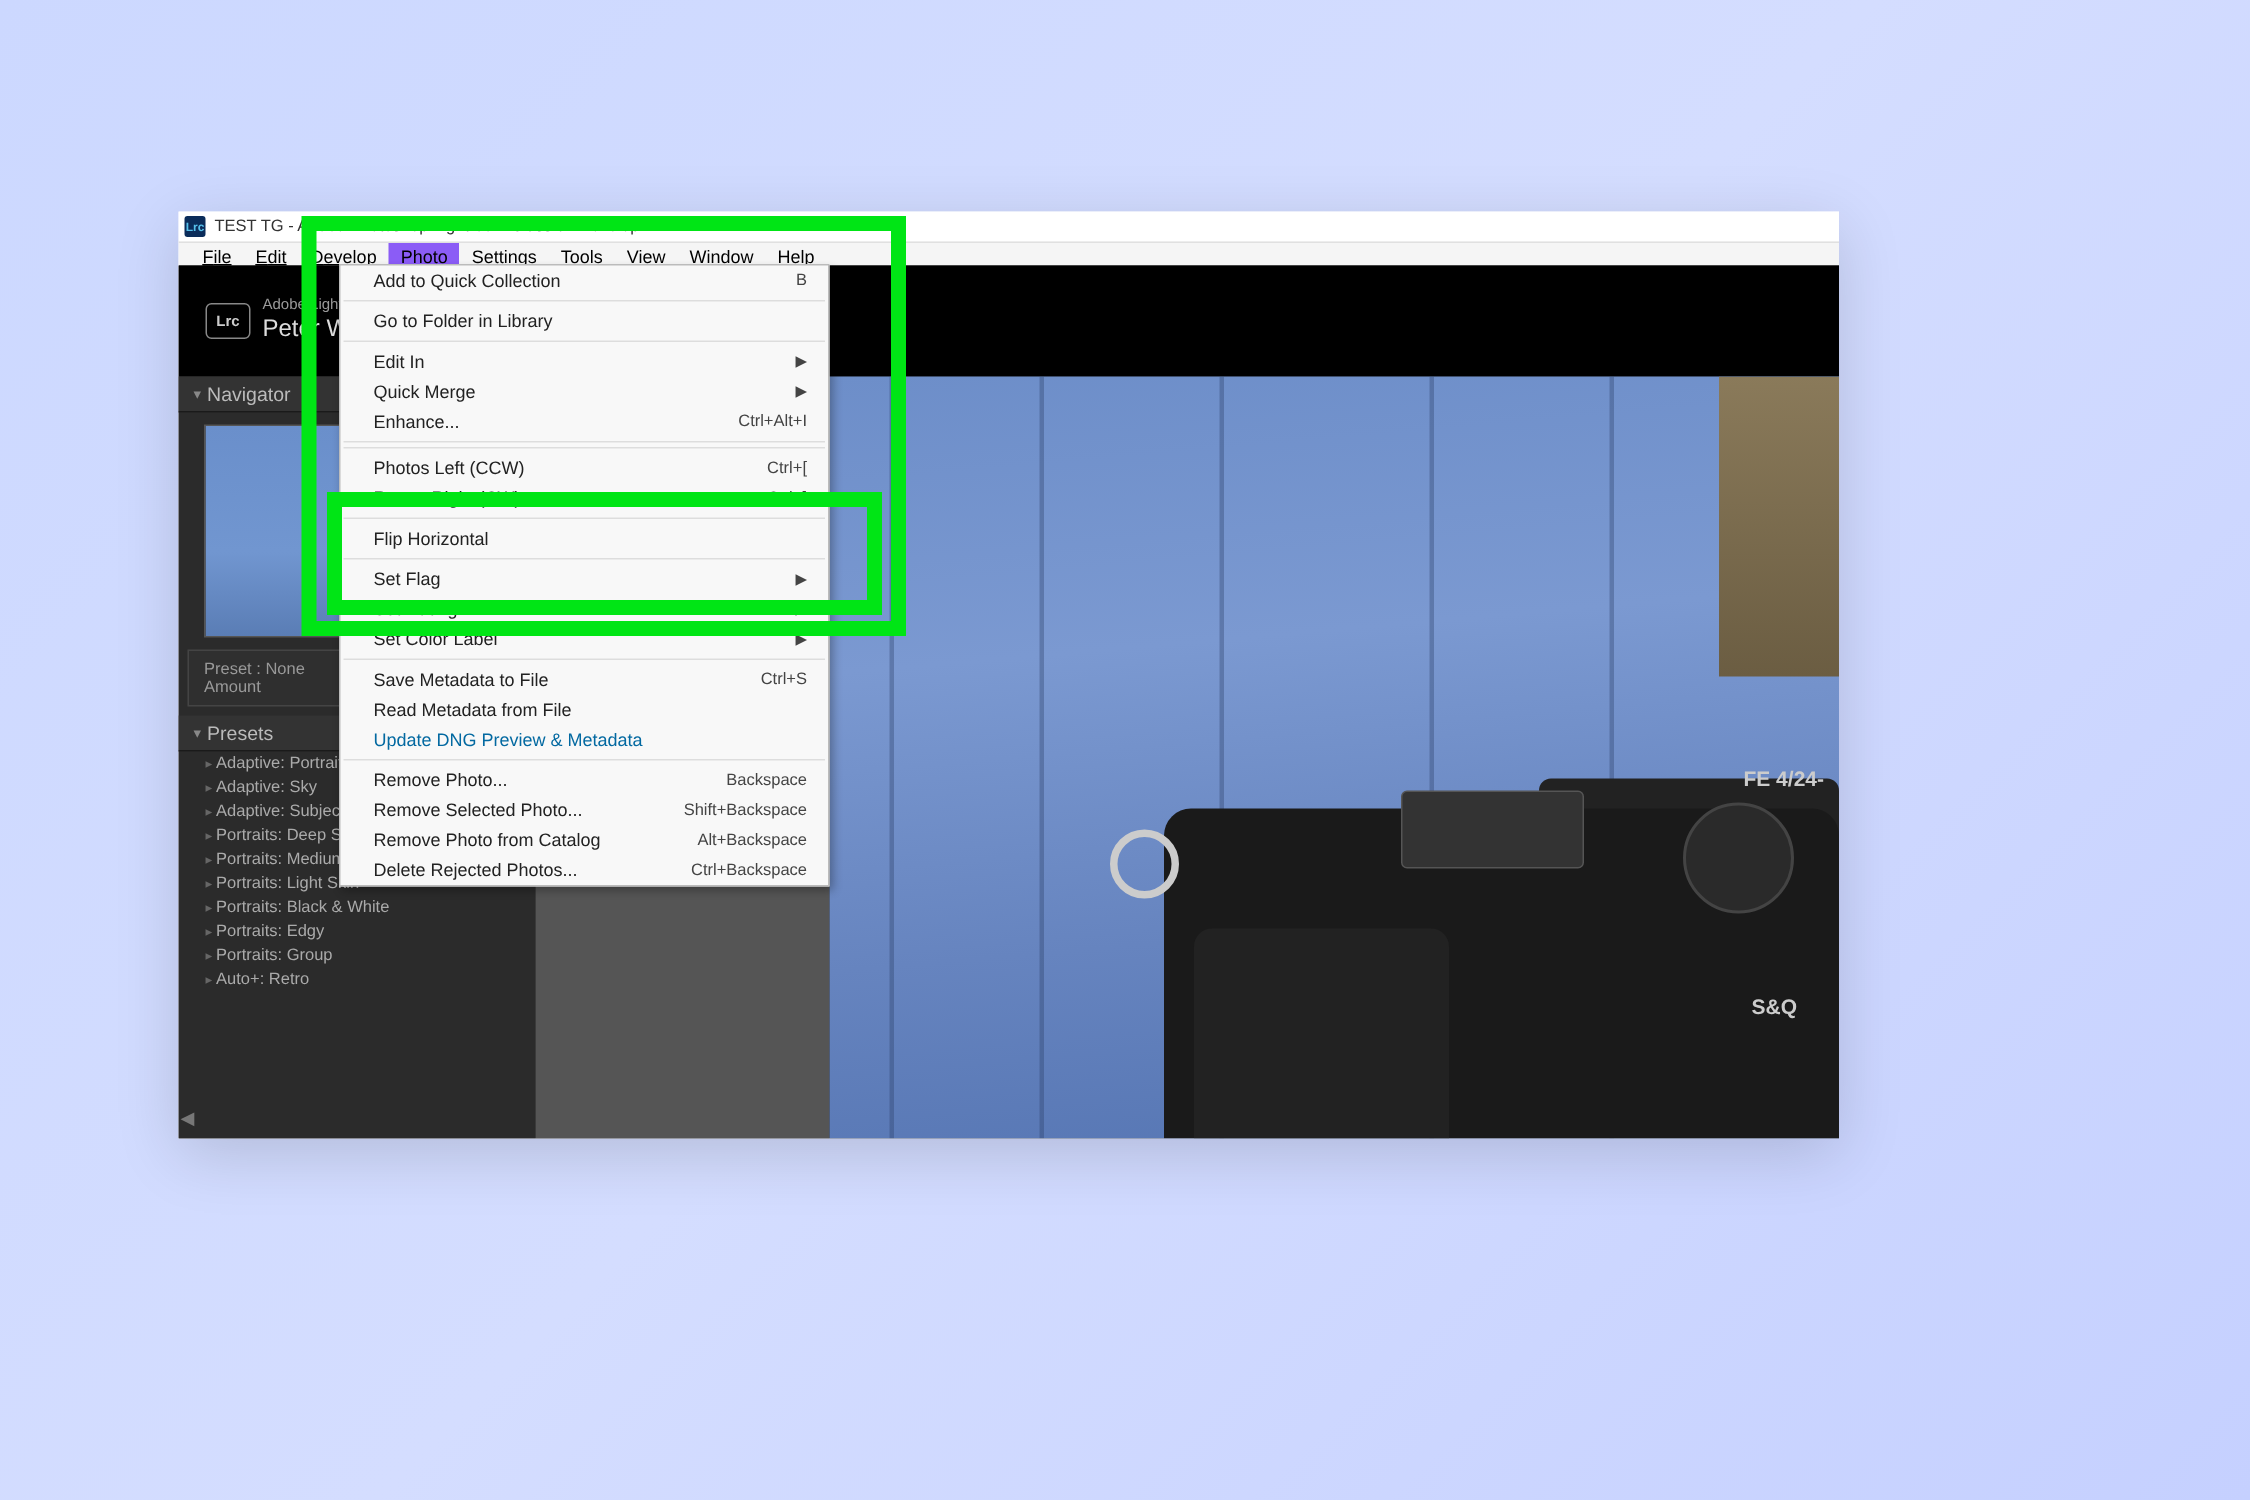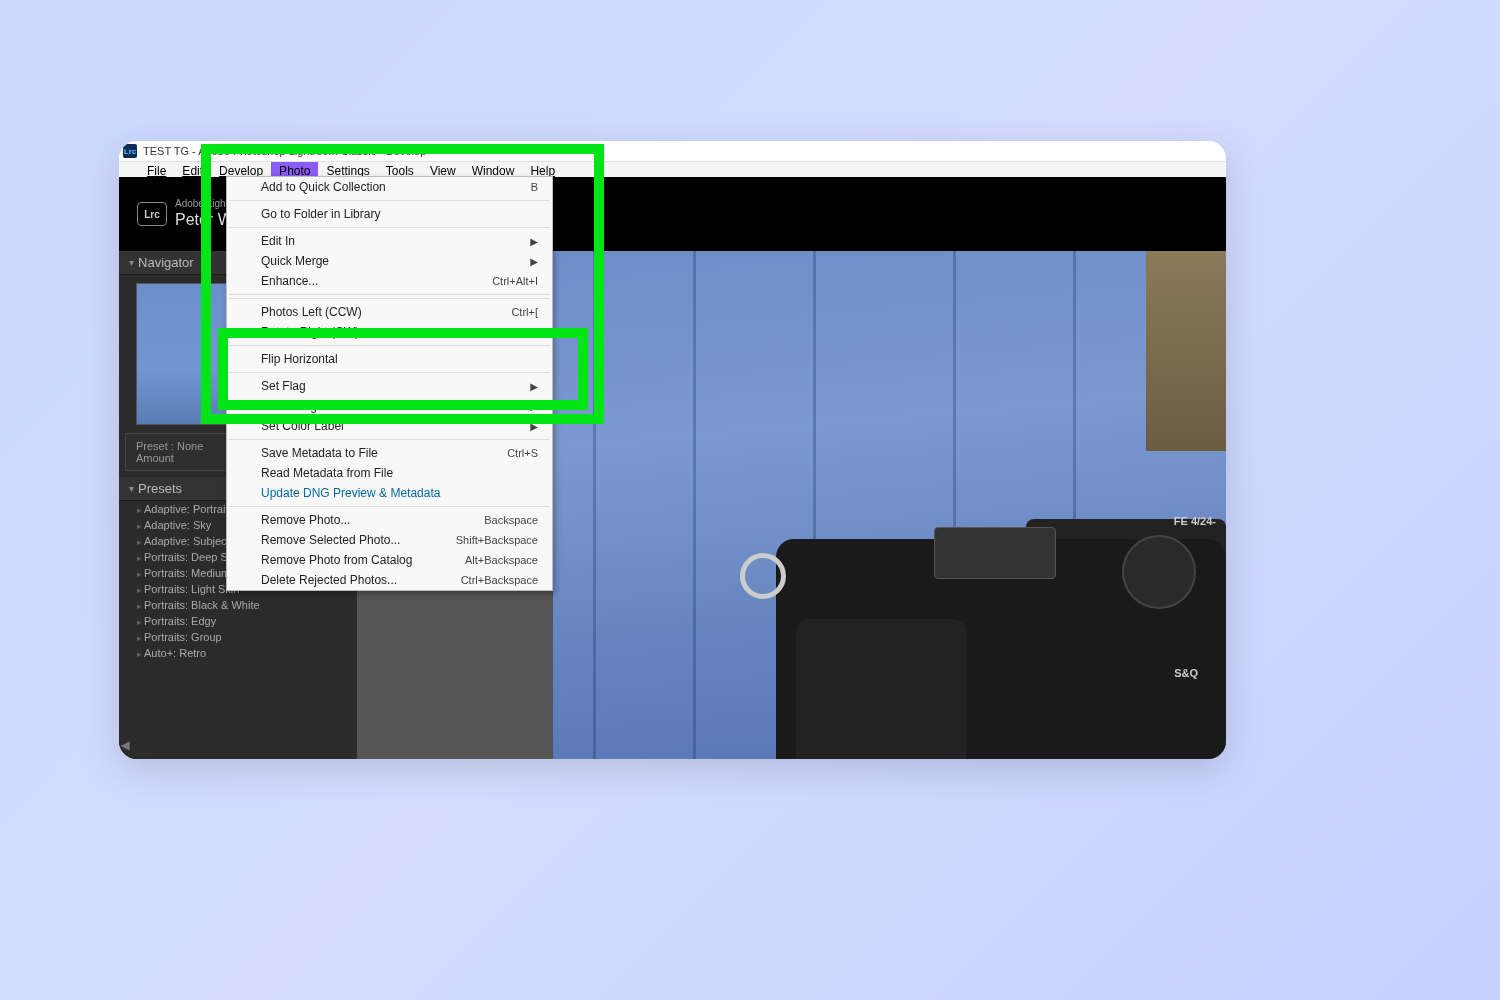--- a/index.html
+++ b/index.html
@@ -15,21 +15,20 @@
   }
   .app-window {
     position: absolute;
     left: 119px;
     top: 141px;
     width: 1107px;
     height: 618px;
     background: #fff;
     box-shadow: 0 10px 40px rgba(0,0,0,0.15);
     overflow: hidden;
-    border-radius: 18px;
   }
   .titlebar {
     height: 16px;
     background: #fff;
     display: flex;
     align-items: center;
     padding: 2px 4px;
     font-size: 11px;
     color: #333;
   }
@@ -46,21 +45,21 @@
     margin-right: 6px;
     border-radius: 2px;
   }
   .menubar {
     height: 18px;
     background: #f5f5f5;
     border-top: 1px solid #e0e0e0;
     border-bottom: 1px solid #d0d0d0;
     display: flex;
     align-items: center;
-    padding: 0 20px;
+    padding: 0 8px;
     font-size: 12px;
     text-decoration: underline;
   }
   .menubar span {
     padding: 2px 8px;
     cursor: default;
   }
   .menubar span u { text-decoration: underline; }
   .menubar .active { background: #8b5cf6; }
   .dark-area {
@@ -136,38 +135,38 @@
     background:linear-gradient(180deg,#8a7a5a,#6b5d42);}
   .camera{
     position:absolute;right:0;bottom:0;width:560px;height:290px;
   }
   .cam-body{position:absolute;right:0;bottom:0;width:450px;height:220px;background:#1a1a1a;border-radius:18px 18px 0 0;}
   .cam-lens{position:absolute;right:0;bottom:150px;width:200px;height:90px;background:#222;border-radius:8px;}
   .cam-viewf{position:absolute;right:260px;bottom:0;width:170px;height:140px;background:#222;border-radius:12px 12px 0 0;}
   .cam-hot{position:absolute;right:170px;bottom:180px;width:120px;height:50px;background:#333;border-radius:4px;border:1px solid #555;}
   .cam-dial{position:absolute;right:30px;bottom:150px;width:70px;height:70px;border-radius:50%;background:#2a2a2a;border:2px solid #444;}
   .cam-strap{position:absolute;right:440px;bottom:160px;width:36px;height:36px;border:5px solid #ccc;border-radius:50%;}
-  .cam-txt{position:absolute;font-size:11px;color:#ccc;font-weight:bold;}
+  .cam-txt{position:absolute;font-size:14px;color:#ccc;font-weight:bold;}
   
   .dropdown {
     position: absolute;
     left: 226px;
     top: 176px;
     width: 325px;
     background: #f8f8f8;
     border: 1px solid #bbb;
     box-shadow: 2px 3px 6px rgba(0,0,0,0.3);
     font-size: 12px;
     z-index: 50;
   }
   .dd-item {
     display: flex;
     justify-content: space-between;
     align-items: center;
-    padding: 3px 14px 3px 34px;
+    padding: 3px 14px 3px 22px;
     color: #222;
     cursor: default;
   }
   .dd-item.disabled{color:#0369a1;}
   .dd-item .arrow{font-size:10px;color:#444;}
   .dd-item .shortcut{color:#444;font-size:11px;}
   .dd-sep{height:1px;background:#ddd;margin:3px 2px;}
   
   .highlight {
     position: absolute;

